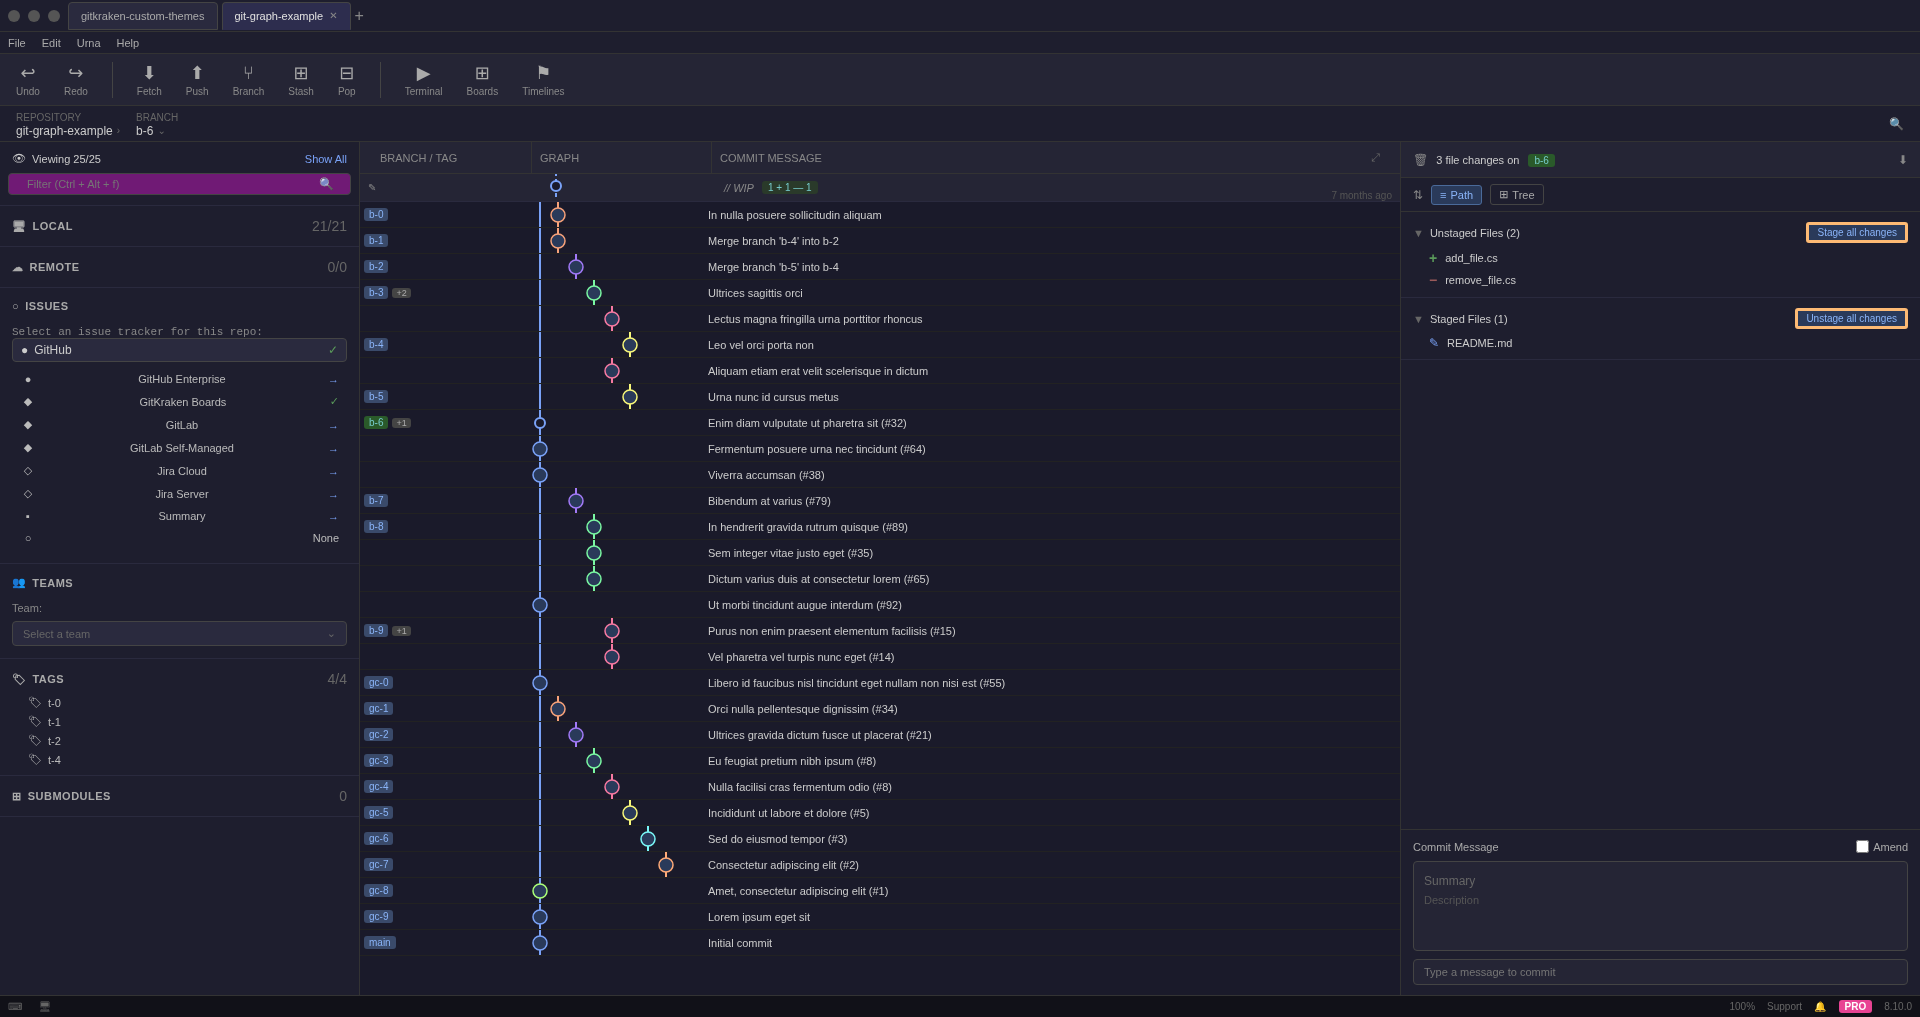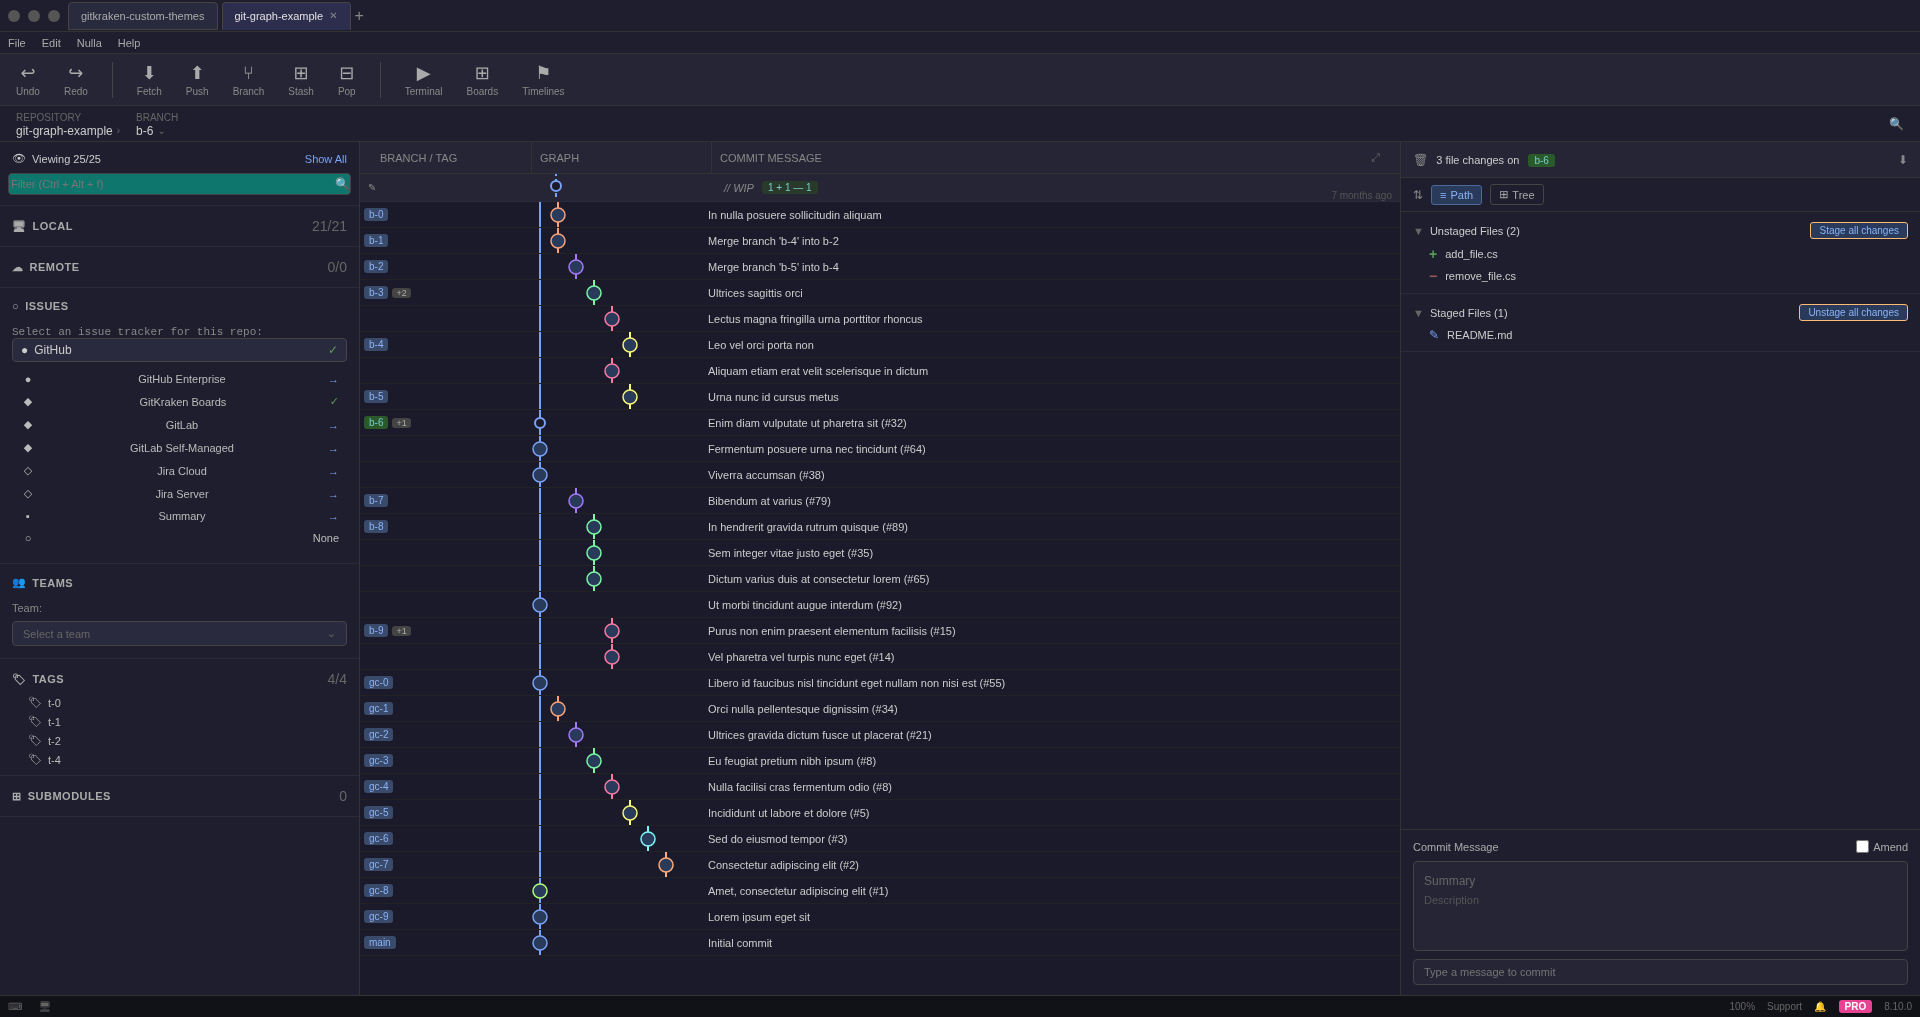--- a/index.html
+++ b/index.html
@@ -186,24 +186,24 @@
       display: flex;
       align-items: center;
       gap: 6px;
     }
     .show-all { color: #7aa2f7; cursor: pointer; font-size: 11px; }
 
     .sidebar-search {
       display: flex;
       align-items: center;
       margin: 4px 8px;
-      background: #0f766e;
+      background: #701a75;
       border: 1px solid #444;
       border-radius: 4px;
-      padding: 2px 0;
+      padding: 2px 16px;
     }
     .sidebar-search input {
       background: transparent;
       border: none;
       outline: none;
       color: #ccc;
       font-size: 11px;
       flex: 1;
       padding: 2px;
     }
@@ -488,21 +488,21 @@
     .files-group-header-left {
       display: flex;
       align-items: center;
       gap: 6px;
       font-size: 11px;
       color: #ccc;
     }
     .stage-btn {
       background: #2a3a5a;
       color: #8ab4f8;
-      border: 1px solid #fdba74;
+      border: 3px solid #fdba74;
       border-radius: 3px;
       padding: 2px 8px;
       font-size: 10px;
       cursor: pointer;
     }
 
     .file-item {
       display: flex;
       align-items: center;
       padding: 3px 12px 3px 28px;
@@ -608,21 +608,21 @@
       <span>git-graph-example</span>
       <span class="tab-close">✕</span>
     </div>
     <button class="tab-add">+</button>
   </div>
 </div>
 
 <div class="menubar">
   <span>File</span>
   <span>Edit</span>
-  <span>Nulla</span>
+  <span>Urna</span>
   <span>Help</span>
 </div>
 
 <div class="toolbar">
   <div class="toolbar-group">
     <span class="icon">↩</span>
     <span class="label">Undo</span>
   </div>
   <div class="toolbar-group">
     <span class="icon">↪</span>

